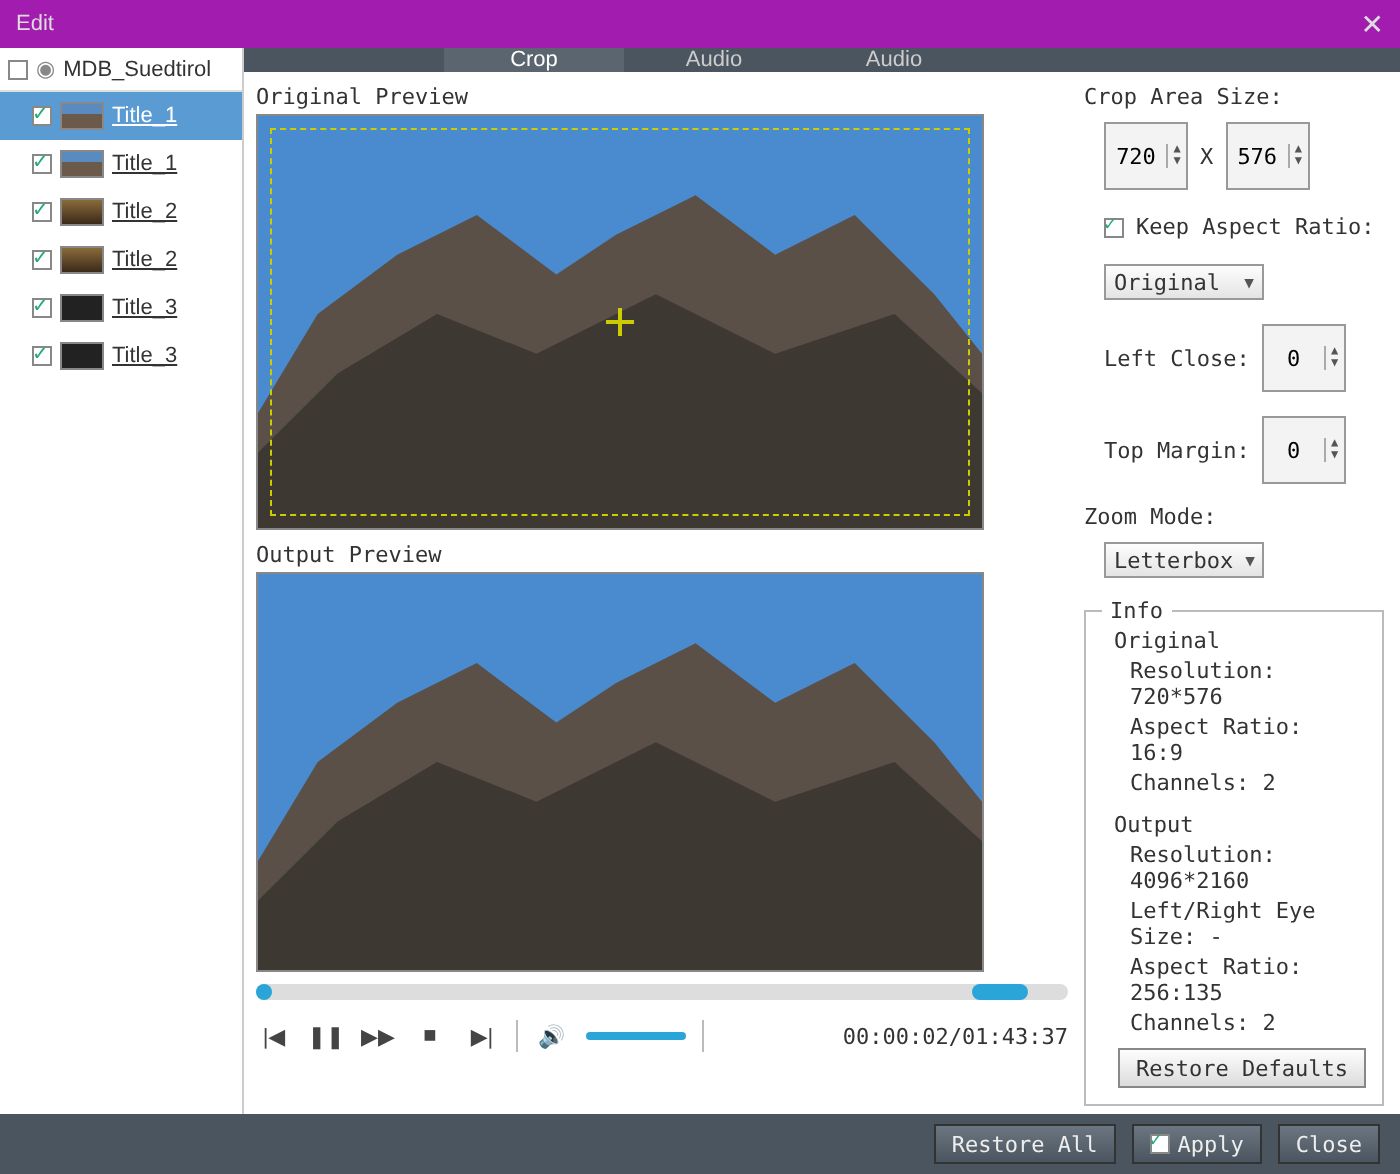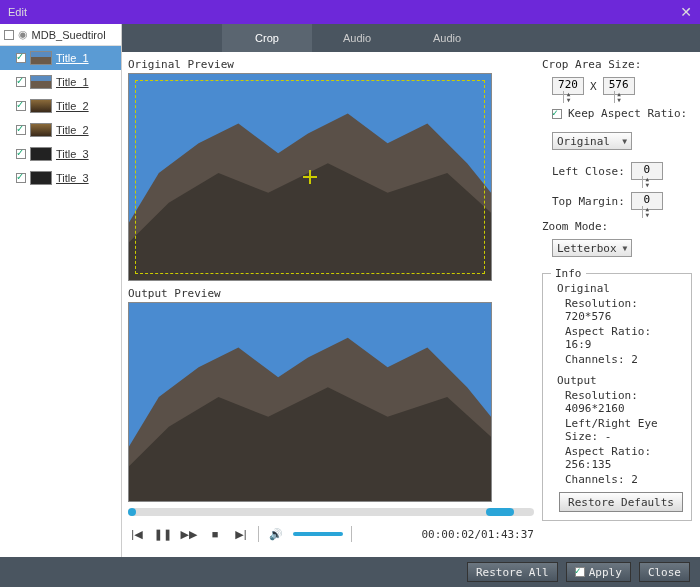--- a/index.html
+++ b/index.html
@@ -7,21 +7,21 @@
   font-family: "Segoe UI", Tahoma, sans-serif;
   font-size: 11px;
   background: #4a5560;
   width: 700px;
   height: 587px;
   overflow: hidden;
   color: #333;
 }
 .titlebar {
   height: 24px;
-  background: #6d28d9;
+  background: #a21caf;
   color: #ddd;
   display: flex;
   align-items: center;
   padding: 0 8px;
   justify-content: space-between;
 }
 .titlebar .close { cursor: pointer; font-size: 14px; }
 .main {
   display: flex;
   height: 533px;
@@ -144,21 +144,21 @@
 .right-panel {
   flex: 1;
   font-family: monospace;
   font-size: 11px;
   color: #333;
   display: flex;
   flex-direction: column;
   gap: 4px;
 }
 .row { display: flex; align-items: center; gap: 6px; margin: 2px 0 6px 10px; }
-.spin { display: flex; align-items: center; border: 1px solid #999; background: #f3f3f3; height: 18px; flex-direction: column; }
+.spin { display: flex; align-items: center; border: 1px solid #999; background: #f3f3f3; height: 34px; }
 .spin input { width: 30px; border: none; background: transparent; text-align: center; font-size: 11px; font-family: monospace; }
 .spin .arrows { display: flex; flex-direction: column; width: 10px; font-size: 6px; line-height: 6px; color: #555; border-left: 1px solid #aaa; cursor: pointer; }
 .spin .arrows span { text-align: center; }
 .chk2 { width: 10px; height: 10px; border: 1px solid #888; background: #fff; position: relative; }
 .chk2.checked::after { content: "✓"; position: absolute; top: -3px; left: -1px; font-size: 10px; color: #2a7; }
 .select { border: 1px solid #999; background: linear-gradient(#fdfdfd,#e4e4e4); height: 18px; display: flex; align-items: center; padding: 0 4px; gap: 6px; cursor: pointer; width: 80px; justify-content: space-between; }
 .select .arr { font-size: 8px; color: #555; }
 .info-box { border: 1px solid #bbb; margin-top: 6px; padding: 6px 8px 8px 8px; position: relative; }
 .info-box .legend { position: absolute; top: -7px; left: 8px; background: #fff; padding: 0 4px; }
 .info-row { margin: 2px 0 2px 6px; }

